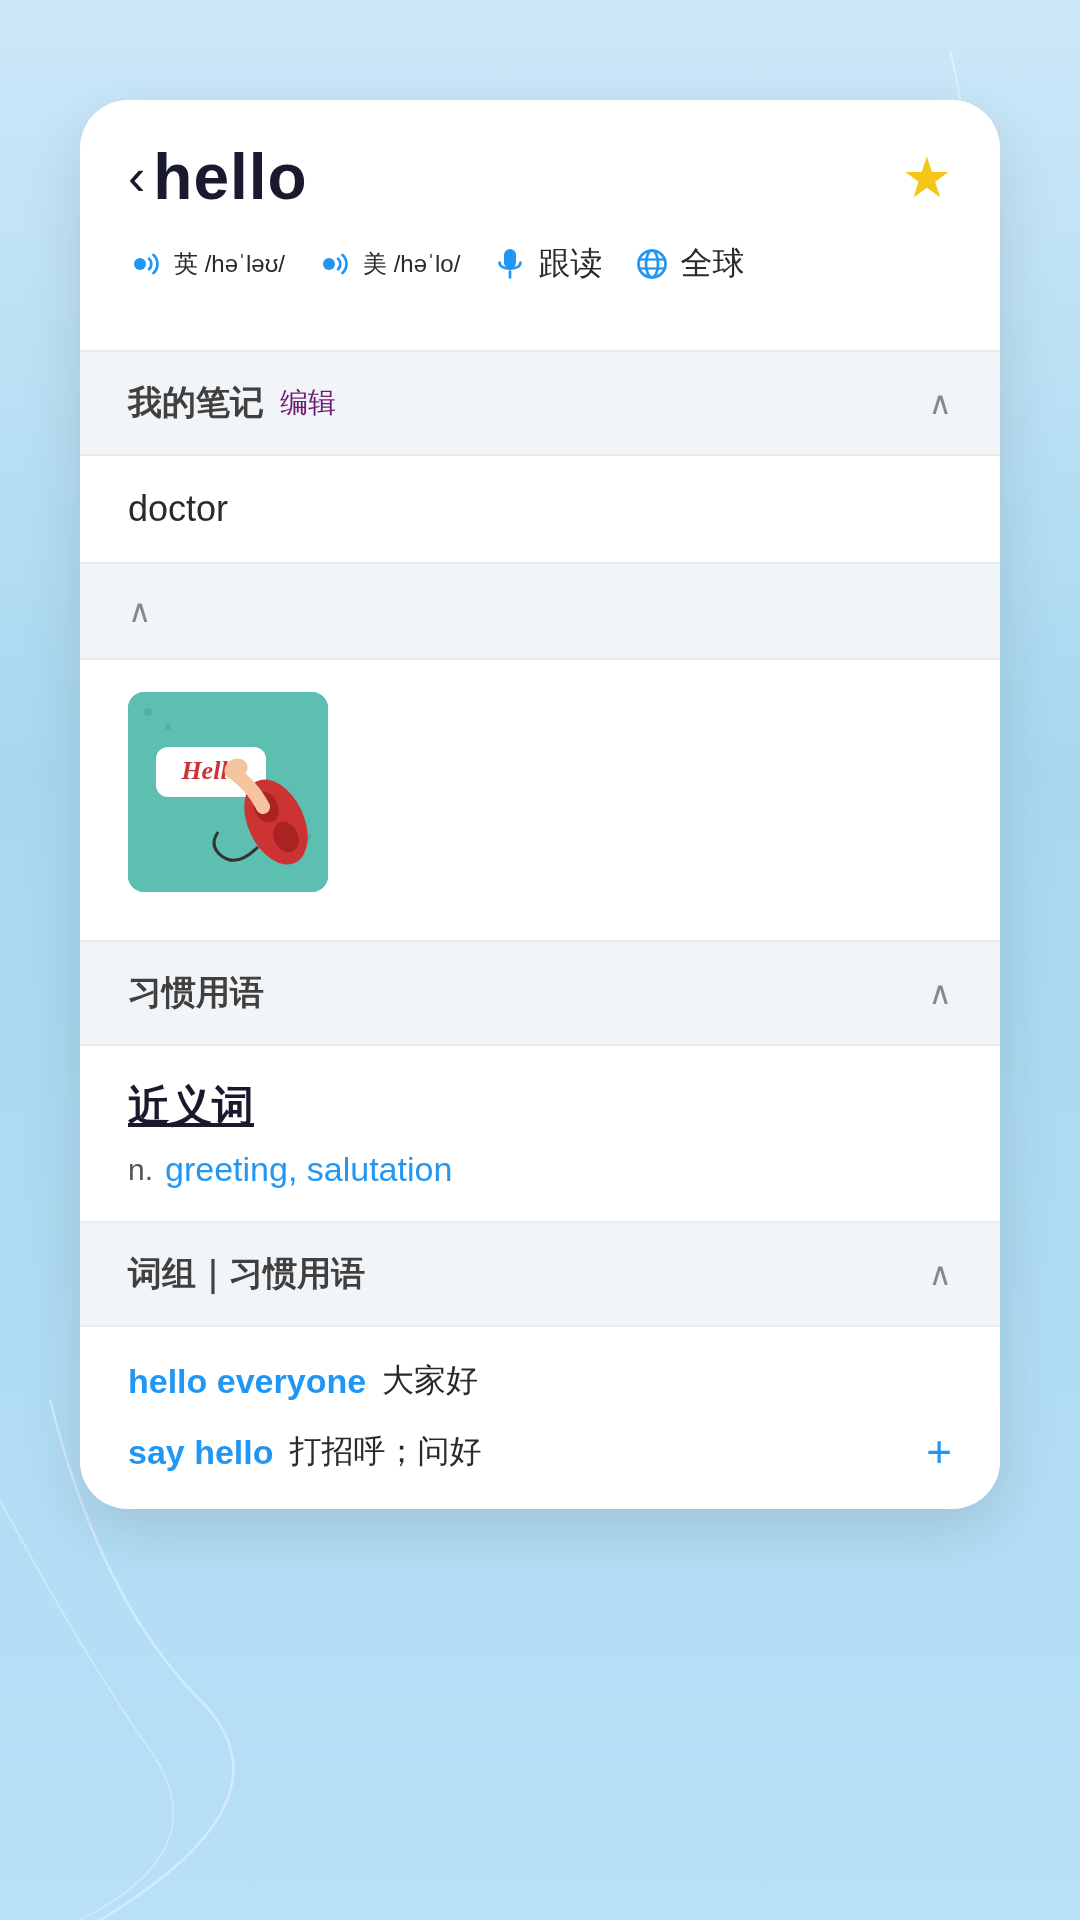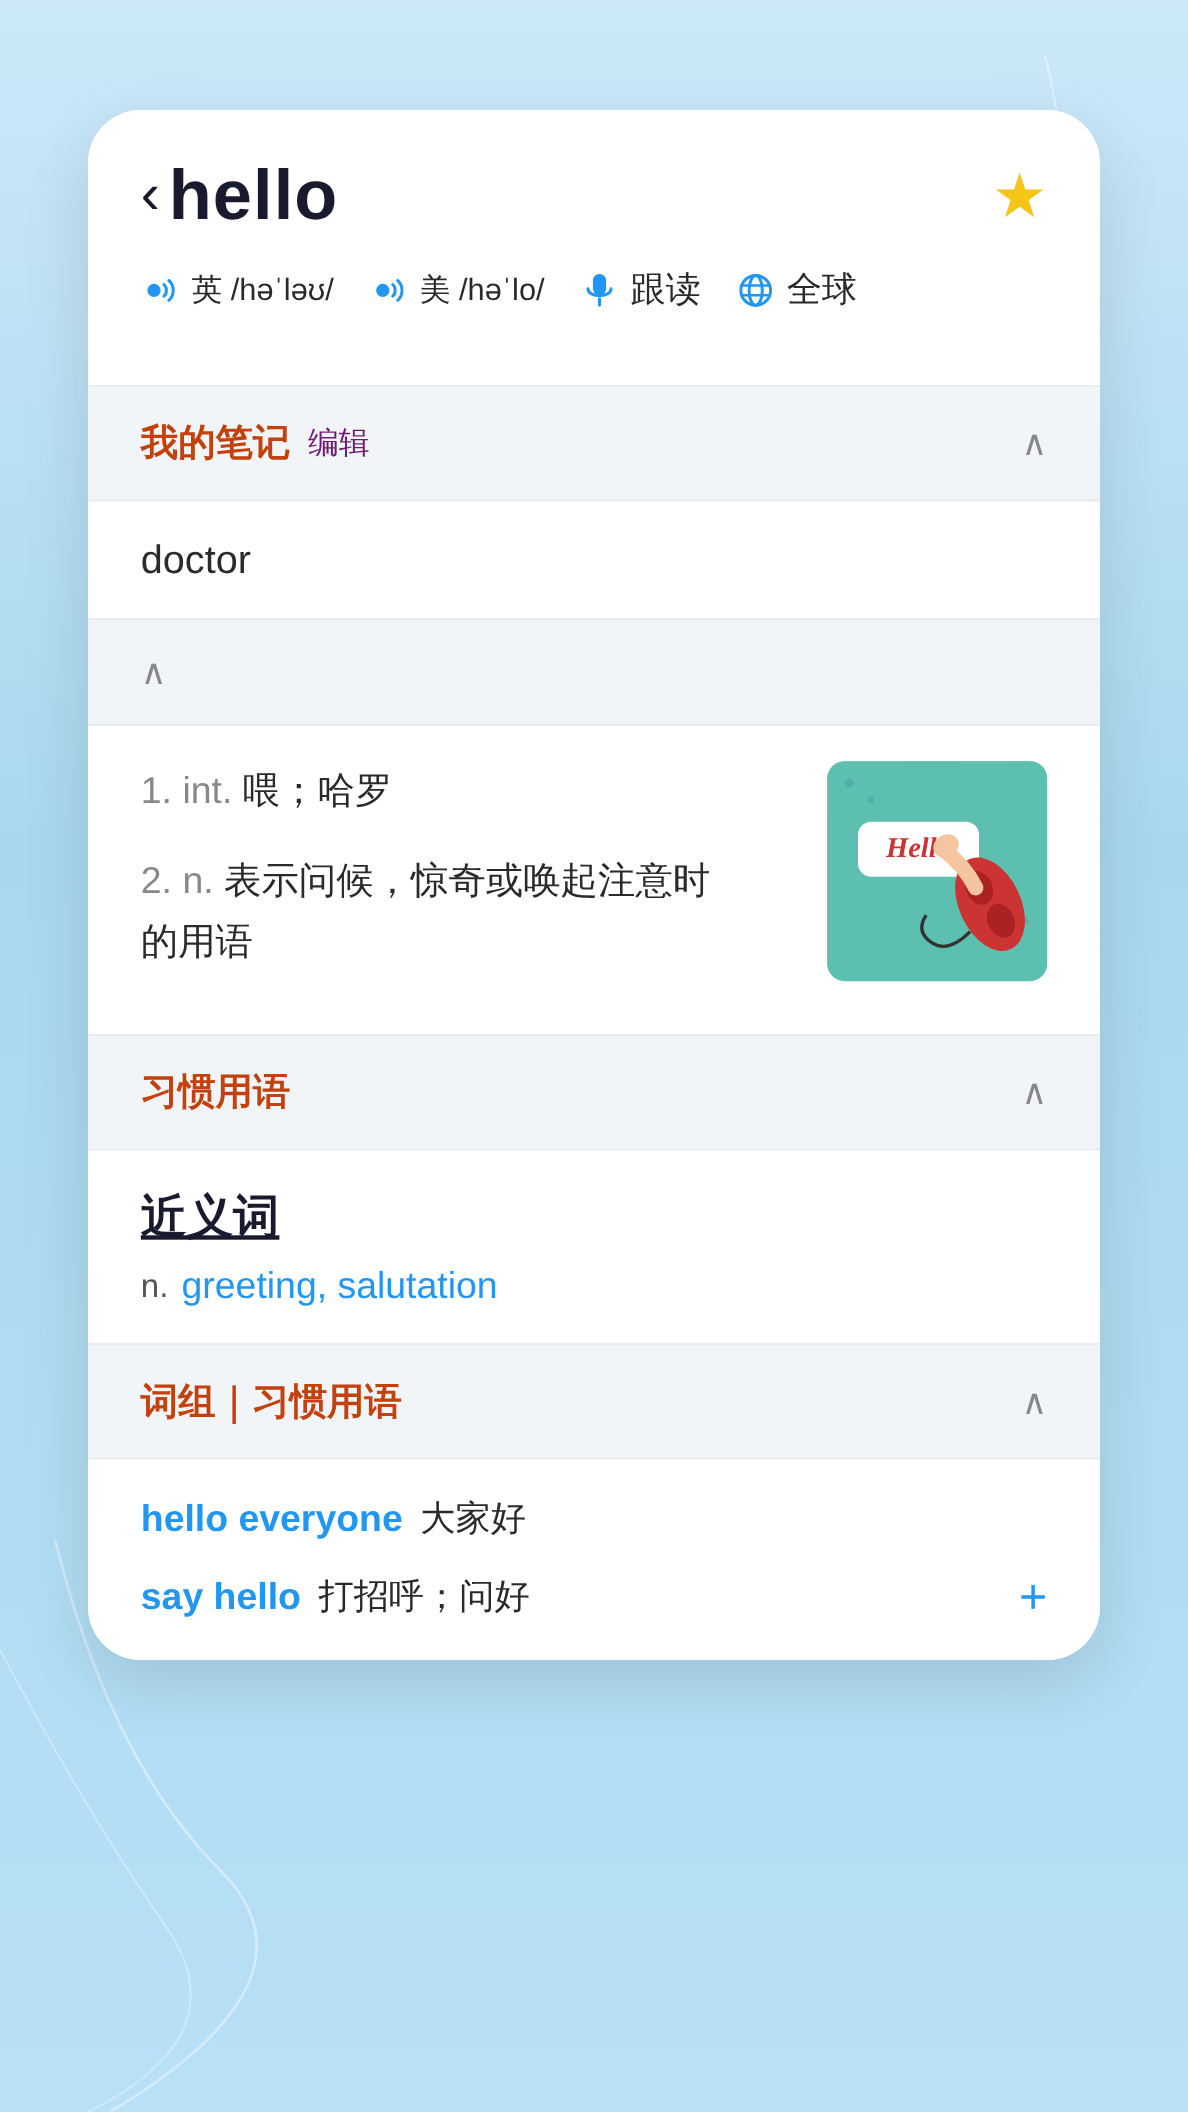--- a/index.html
+++ b/index.html
@@ -111,21 +111,21 @@
       display: flex;
       align-items: center;
       gap: 10px;
     }
     .sound-icon {
       width: 36px;
       height: 36px;
       color: #2196f3;
     }
     .phonetic-text {
-      font-size: 28px;
+      font-size: 24px;
       color: #2a2a2a;
     }
     .action-item {
       display: flex;
       align-items: center;
       gap: 10px;
       cursor: pointer;
     }
     .action-label {
       font-size: 32px;
@@ -159,21 +159,21 @@
       background: #f2f5f8;
       padding: 28px 48px;
       display: flex;
       align-items: center;
       justify-content: space-between;
       cursor: pointer;
     }
     .section-title {
       font-size: 34px;
       font-weight: 600;
-      color: #c2410c;
+      color: #404040;
     }
     .section-edit {
       font-size: 28px;
       color: #701a75;
       margin-left: 16px;
     }
     .section-title-group {
       display: flex;
       align-items: center;
     }
@@ -374,28 +374,20 @@
     <div class="section-content">
       <span class="notes-text">doctor</span>
     </div>
 
     <div class="section-divider"></div>
     <div class="section-header">
       <span class="chevron-up">∧</span>
     </div>
     <div class="section-divider"></div>
     <div class="dict-content">
-      <div class="dict-definitions">
-        <div class="dict-item">
-          <span class="dict-def"><span style="color:#888">1. int.</span> 喂；哈罗</span>
-        </div>
-        <div class="dict-item">
-          <span class="dict-def"><span style="color:#888">2. n.</span> 表示问候，惊奇或唤起注意时<br>的用语</span>
-        </div>
-      </div>
 
       <div class="dict-image">
         <svg width="200" height="200" viewBox="0 0 200 200">
 
           <rect width="200" height="200" rx="16" fill="#5dbfb0"></rect>
 
           <circle cx="20" cy="20" r="4" fill="#4aaa9e" opacity="0.7"></circle>
           <circle cx="40" cy="35" r="3" fill="#4aaa9e" opacity="0.7"></circle>
           <circle cx="160" cy="160" r="4" fill="#4aaa9e" opacity="0.7"></circle>
           <circle cx="180" cy="145" r="3" fill="#4aaa9e" opacity="0.7"></circle>

